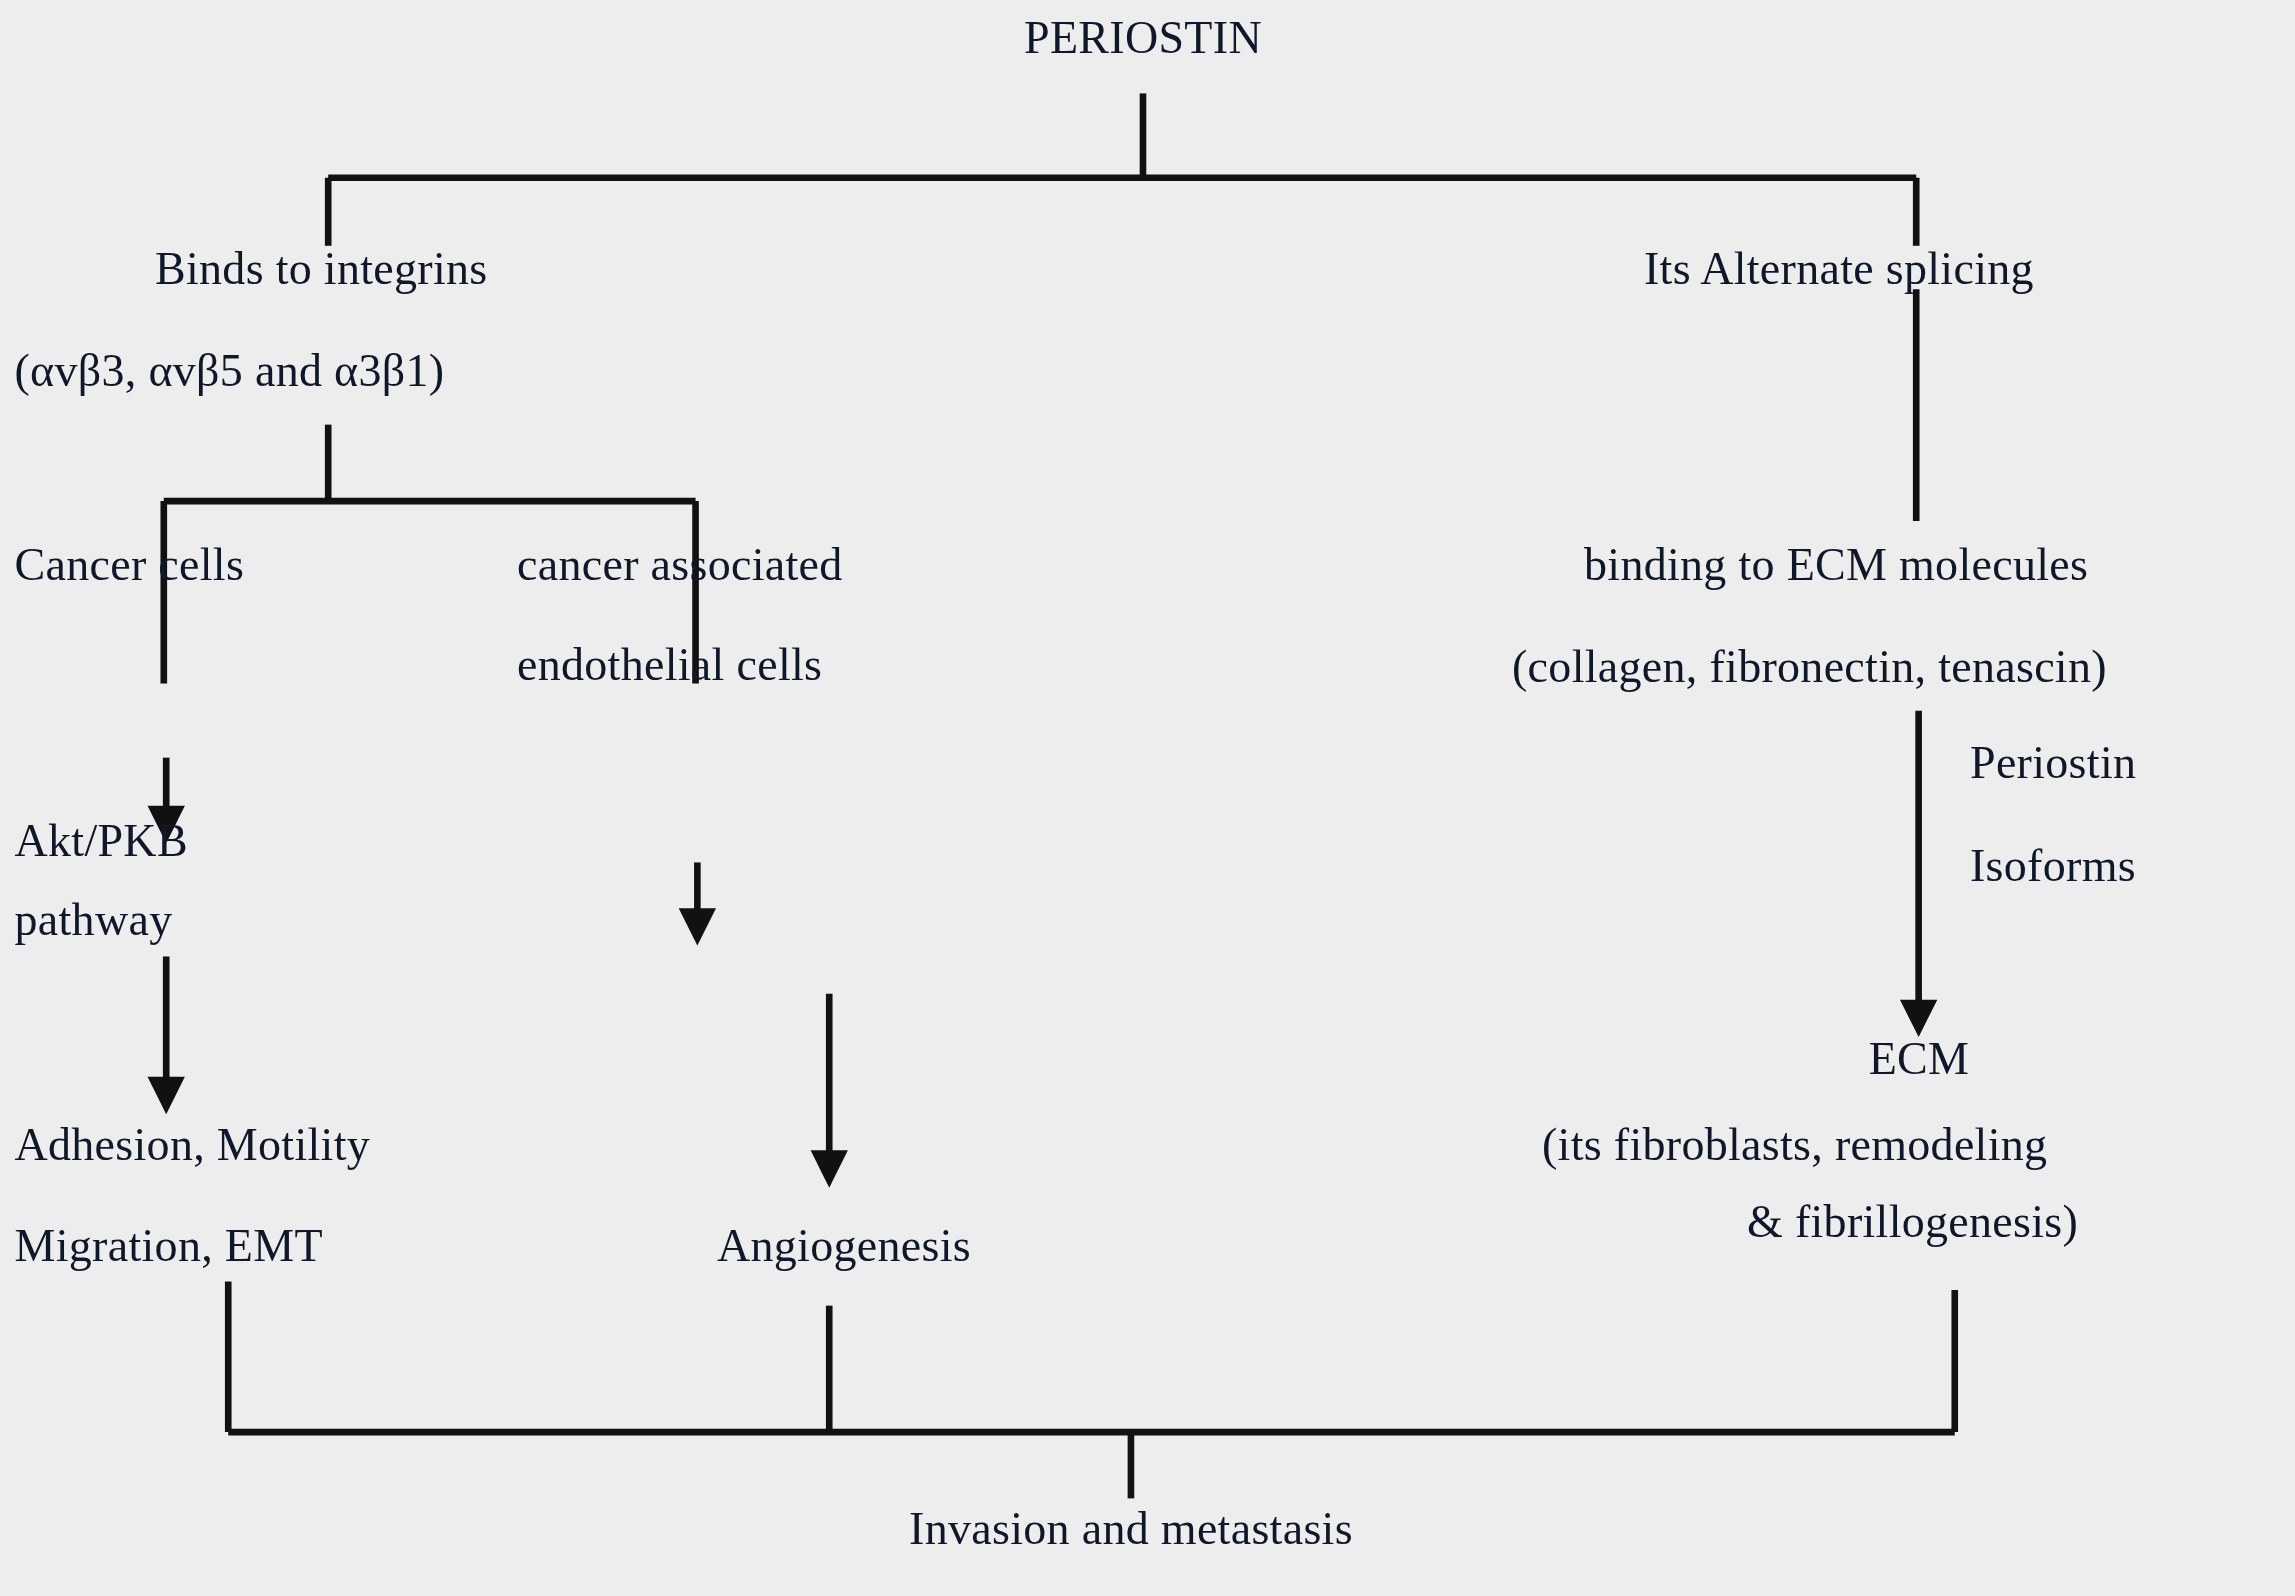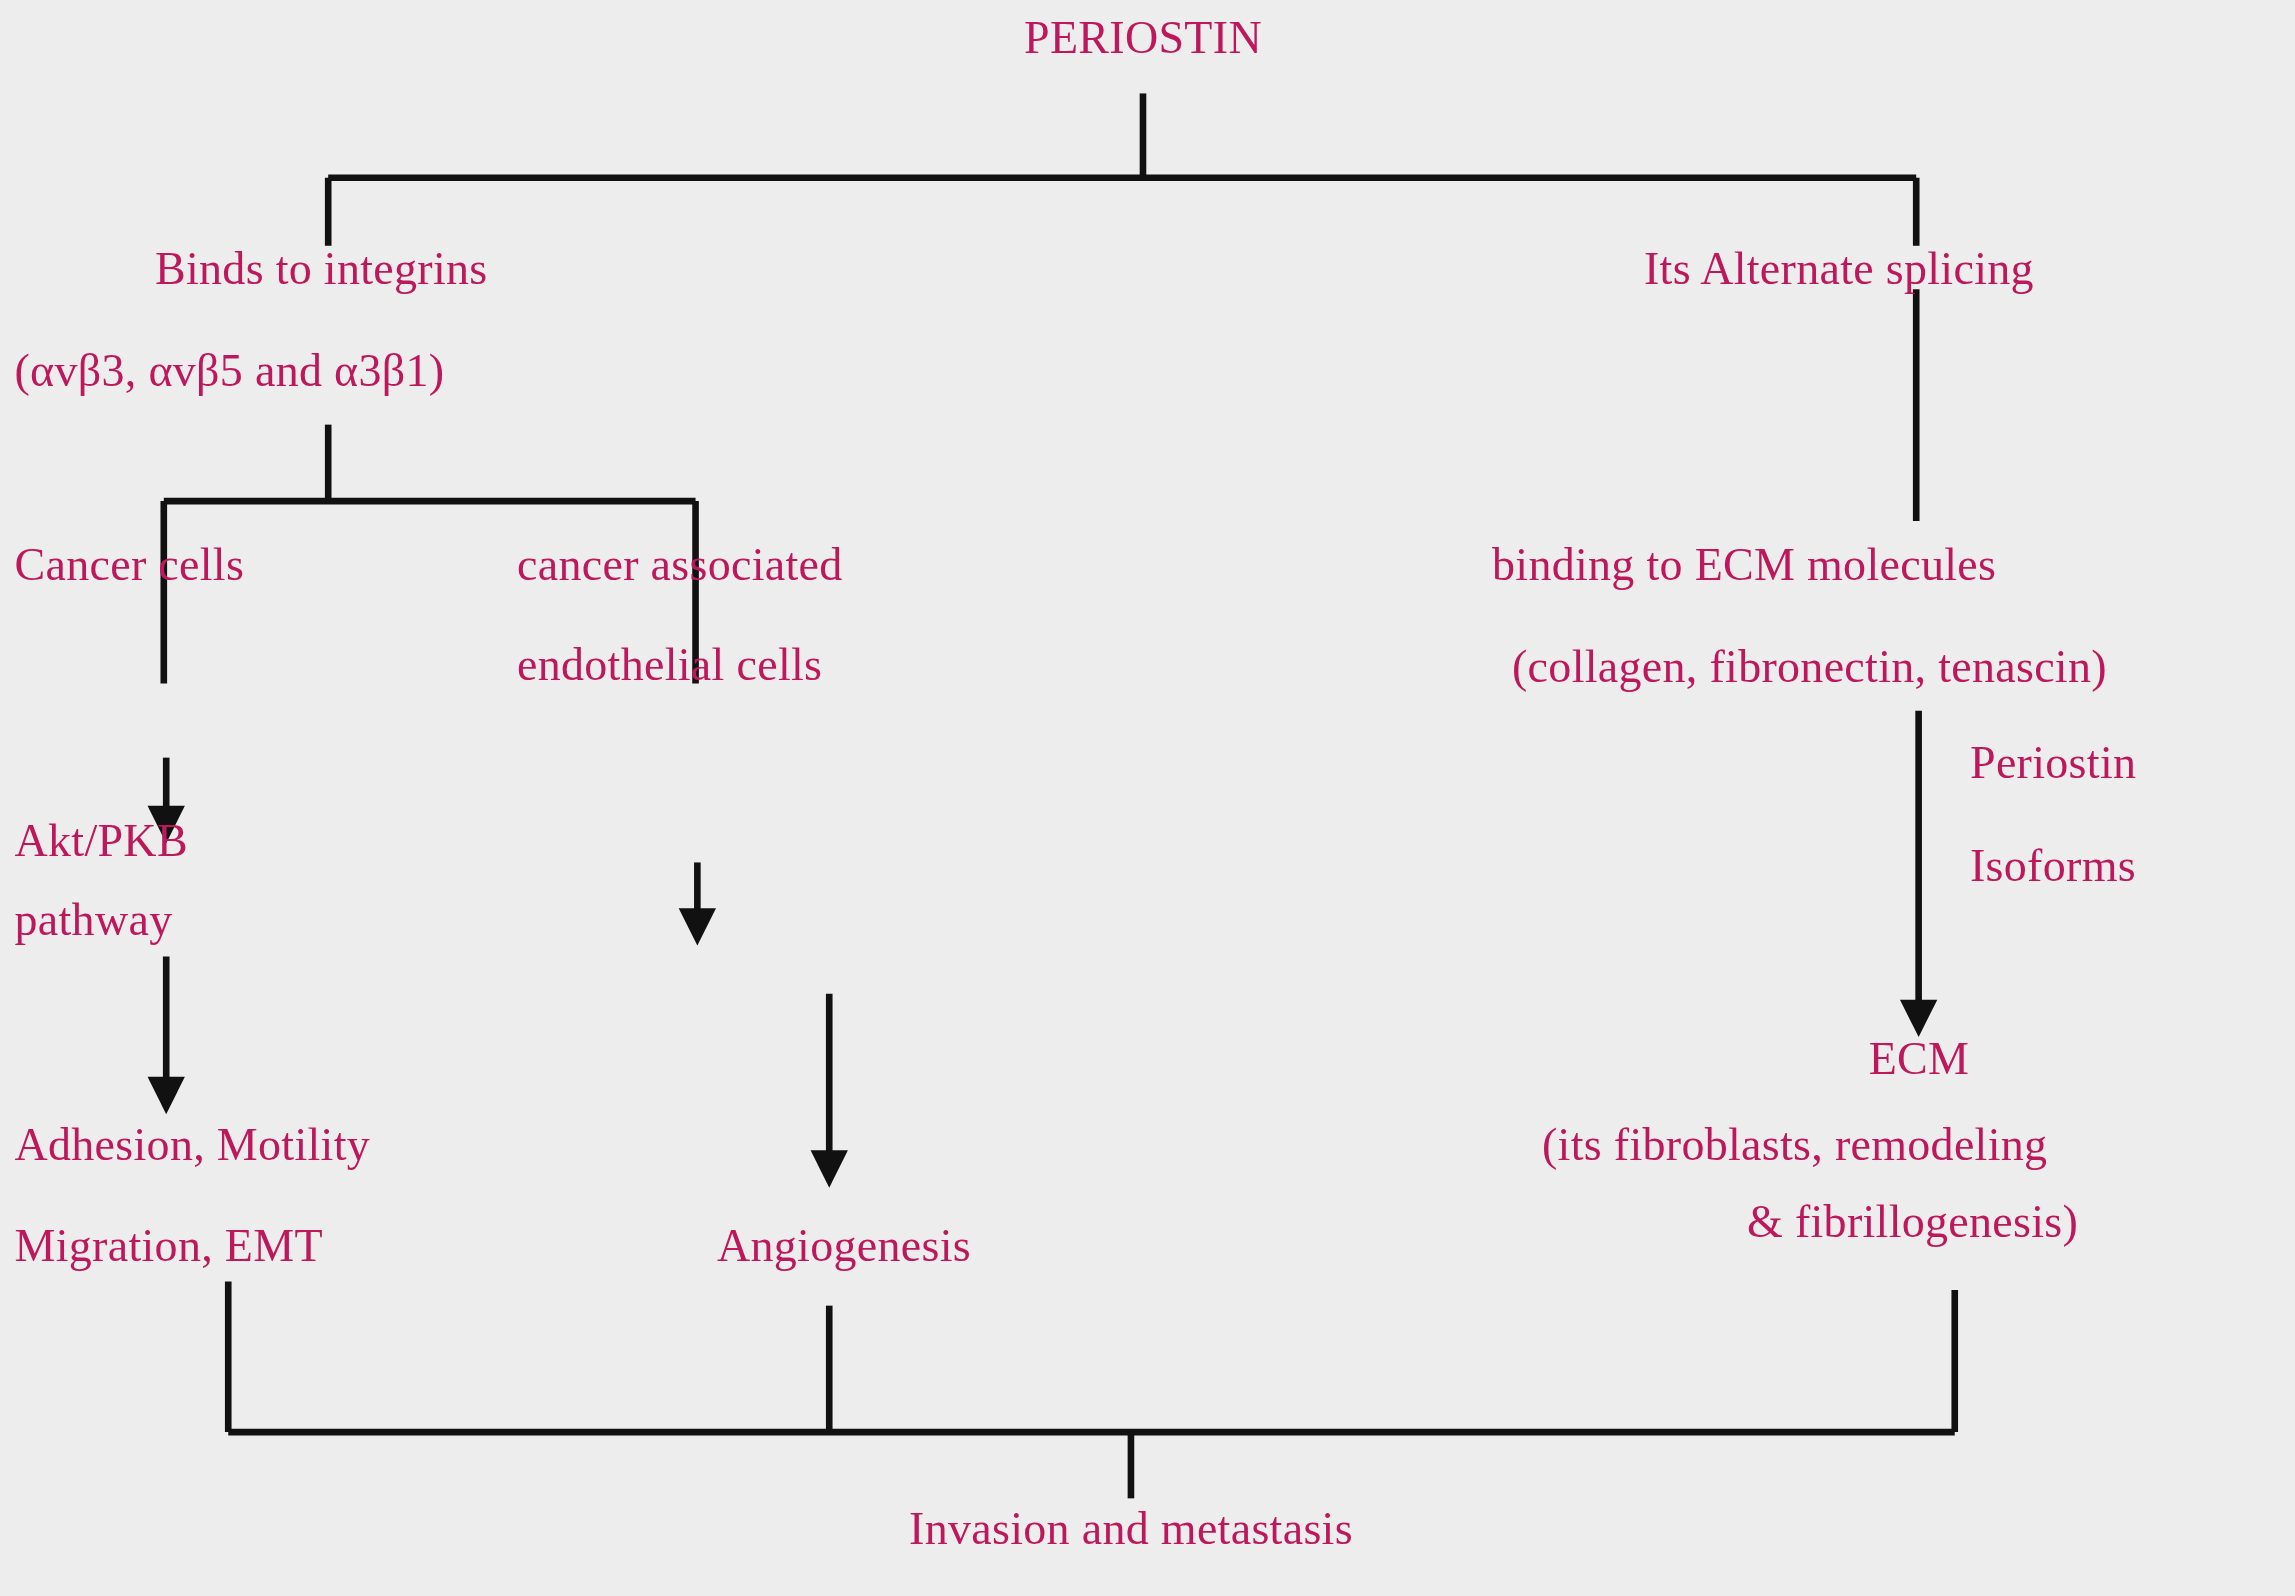--- a/index.html
+++ b/index.html
@@ -11,21 +11,21 @@
     background:#ededed;
     font-family:"Liberation Serif","DejaVu Serif",serif;
     color:#111111;
     overflow:hidden;
   }
   .lbl{
     position:absolute;
     white-space:nowrap;
     font-size:46px;
     line-height:1;
-    color:#be185d;
+    color:#0f172a;
     letter-spacing:0.3px;
   }
   .lbl.c{transform:translateX(-50%);}
   svg.wires{
     position:absolute;
     left:0;top:0;
     width:2295px;
     height:1596px;
     pointer-events:none;
   }
@@ -87,21 +87,21 @@
   <div class="lbl" style="left:155px;top:246px;">Binds to integrins</div>
   <div class="lbl" style="left:14.5px;top:348px;">(αvβ3, αvβ5 and α3β1)</div>
 
   <div class="lbl" style="left:1644px;top:246px;">Its Alternate splicing</div>
 
   <div class="lbl" style="left:14.5px;top:542px;">Cancer cells</div>
 
   <div class="lbl" style="left:517px;top:542px;">cancer associated</div>
   <div class="lbl" style="left:517px;top:642px;">endothelial cells</div>
 
-  <div class="lbl" style="left:1492px;top:542px;">binding to ECM molecules</div>
+  <div class="lbl" style="left:1584px;top:542px;">binding to ECM molecules</div>
   <div class="lbl" style="left:1512px;top:644px;">(collagen, fibronectin, tenascin)</div>
 
   <div class="lbl" style="left:1970px;top:740px;">Periostin</div>
   <div class="lbl" style="left:1970px;top:843px;">Isoforms</div>
 
   <div class="lbl" style="left:14.5px;top:818px;">Akt/PKB</div>
   <div class="lbl" style="left:14.5px;top:897px;">pathway</div>
 
 
   <div class="lbl c" style="left:1919px;top:1036px;">ECM</div>

